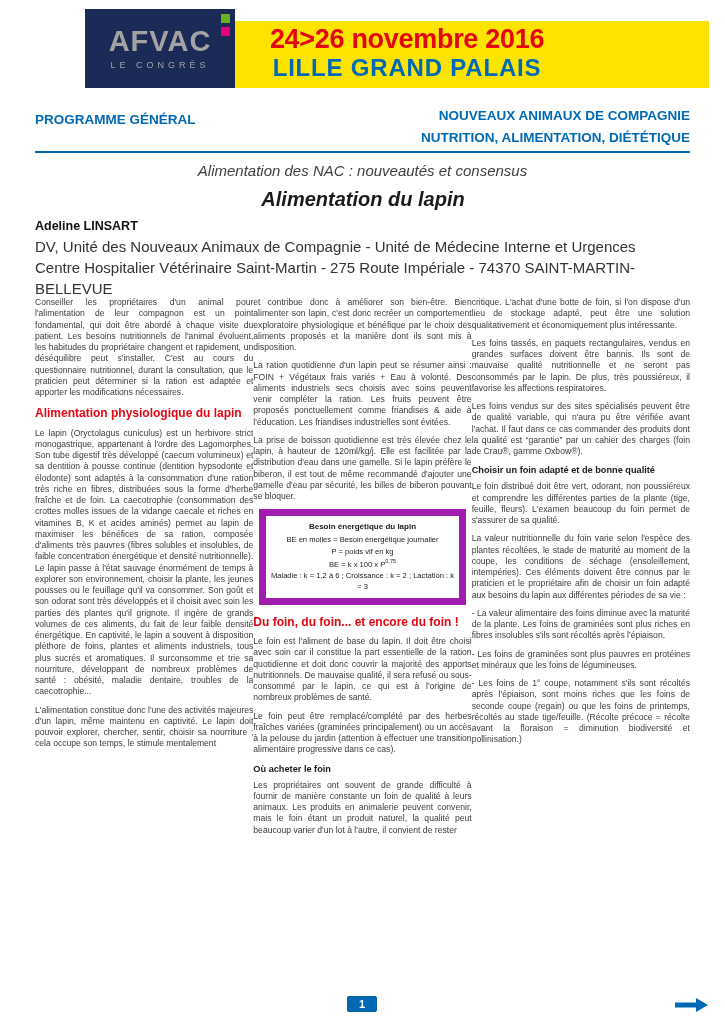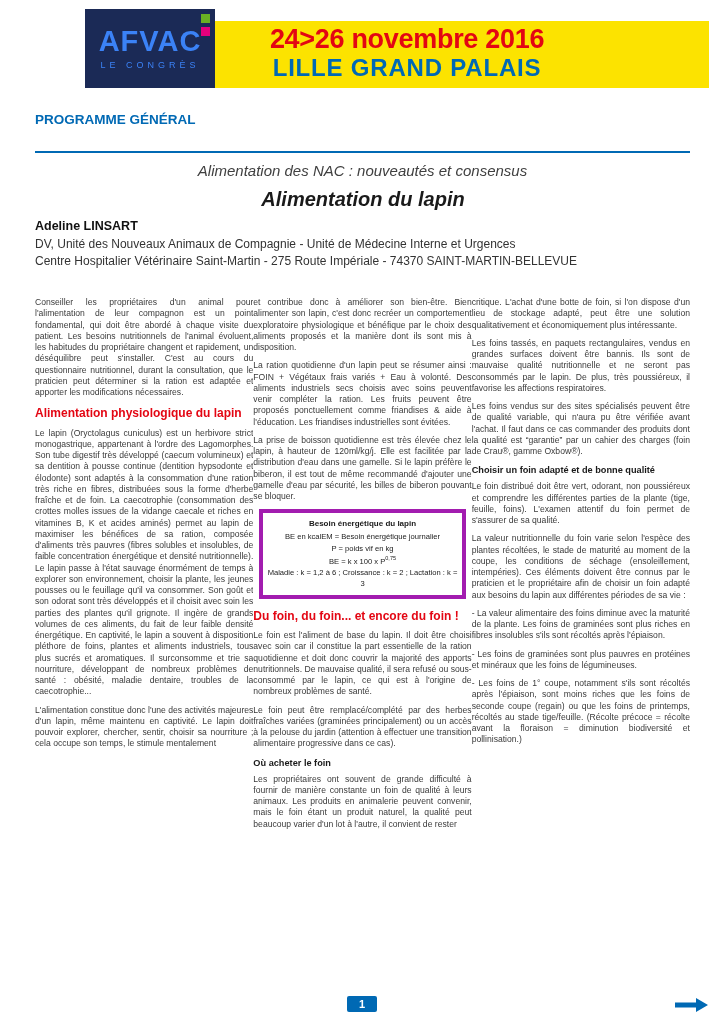--- a/index.html
+++ b/index.html
@@ -16,22 +16,22 @@
   }
   .banner-dates {
     margin-top:3px; font-size:27px; font-weight:bold; color:#e30613;
     letter-spacing:-0.3px;
   }
   .banner-venue {
     font-size:24px; font-weight:bold; color:#0069b4; letter-spacing:0.8px;
     margin-top:-1px;
   }
   .logo {
-    position:absolute; left:85px; top:9px; width:130px; height:79px;
-    background:#1b2a56; color:#3b82f6;
+    position:absolute; left:85px; top:9px; width:150px; height:79px;
+    background:#1b2a56; color:#a3a3a3;
   }
   .logo-title {
     text-align:center; margin-top:16px; font-size:29px; font-weight:bold;
     letter-spacing:1px;
   }
   .logo-sub {
     text-align:center; margin-top:2px; font-size:9px; letter-spacing:4px;
   }
   .sq { position:absolute; width:9px; height:9px; }
   .sq-green { right:5px; top:5px; background:#6ab023; }
@@ -50,21 +50,21 @@
   .session-title {
     position:absolute; top:162px; left:0; right:0; text-align:center;
     font-style:italic; font-size:15px; color:#404040;
   }
   .talk-title {
     position:absolute; top:188px; left:1px; right:0; text-align:center;
     font-style:italic; font-weight:bold; font-size:20px; color:#1a1a1a;
   }
   .author-block { position:absolute; top:219px; left:35px; right:43px; }
   .author-name { font-size:12.5px; font-weight:bold; color:#111; margin-bottom:3px; }
-  .author-aff { font-size:12px; color:#333; line-height:1.4; }
+  .author-aff { font-size:15px; color:#333; line-height:1.4; }
 
   
   .columns {
     position:absolute; top:297px; left:35px; right:35px; height:690px;
     display:flex; 
   }
   .col {
     flex:1; min-width:0; overflow:hidden;
     font-size:8.6px; line-height:1.31; text-align:justify; color:#3a3a3a;
     hyphens:auto; -webkit-hyphens:auto;
@@ -72,21 +72,21 @@
   .col p { margin-bottom:7px; }
   .section-heading {
     color:#e30613; font-size:12px; font-weight:bold; line-height:1.2;
     margin:8px 0 7px; text-align:left;
   }
   .subheading {
     font-size:9.2px; font-weight:bold; color:#1a1a1a; margin:3px 0 5px;
     text-align:left;
   }
   .energy-box {
-    border:4px solid #a21caf; margin:3px 6px 10px; padding:5px 4px;
+    border:7px solid #a21caf; margin:3px 6px 10px; padding:5px 4px;
     text-align:center; font-size:7.6px; line-height:1.5; color:#1a1a1a;
   }
   .energy-box .box-title { font-weight:bold; font-size:8px; margin-bottom:1px; }
   .energy-box sup { font-size:5.5px; }
 
   
   .page-badge {
     position:absolute; bottom:12px; left:347px; width:30px; height:16px;
     background:#0069b4; color:#fff; text-align:center; font-size:11px;
     font-weight:bold; line-height:16px; border-radius:2px;
@@ -105,20 +105,24 @@
 
   <div class="logo">
     <div class="logo-title">AFVAC</div>
     <div class="logo-sub">LE CONGRÈS</div>
     <span class="sq sq-green"></span>
     <span class="sq sq-pink"></span>
   </div>
 
   <div class="program-row">
     <div class="program-label">PROGRAMME GÉNÉRAL</div>
+    <div class="category">
+      <div>NOUVEAUX ANIMAUX DE COMPAGNIE</div>
+      <div>NUTRITION, ALIMENTATION, DIÉTÉTIQUE</div>
+    </div>
   </div>
 
   <div class="rule"></div>
 
   <div class="session-title">Alimentation des NAC : nouveautés et consensus</div>
   <div class="talk-title">Alimentation du lapin</div>
 
   <div class="author-block">
     <div class="author-name">Adeline LINSART</div>
     <div class="author-aff">DV, Unité des Nouveaux Animaux de Compagnie - Unité de Médecine Interne et Urgences</div>
@@ -134,39 +138,39 @@
       <p>L'alimentation constitue donc l'une des activités majeures d'un lapin, même maintenu en captivité. Le lapin doit pouvoir explorer, chercher, sentir, choisir sa nourriture ; cela occupe son temps, le stimule mentalement</p>
     </div>
 
     <div class="col">
       <p>et contribue donc à améliorer son bien-être. Bien alimenter son lapin, c'est donc recréer un comportement exploratoire physiologique et bénéfique par le choix des aliments proposés et la manière dont ils sont mis à disposition.</p>
       <p>La ration quotidienne d'un lapin peut se résumer ainsi : FOIN + Végétaux frais variés + Eau à volonté. Des aliments industriels secs choisis avec soins peuvent venir compléter la ration. Les fruits peuvent être proposés ponctuellement comme friandises &amp; aide à l'éducation. Les friandises industrielles sont évitées.</p>
       <p>La prise de boisson quotidienne est très élevée chez le lapin, à hauteur de 120ml/kg/j. Elle est facilitée par la distribution d'eau dans une gamelle. Si le lapin préfère le biberon, il est tout de même recommandé d'ajouter une gamelle d'eau par sécurité, les billes de biberon pouvant se bloquer.</p>
 
       <div class="energy-box">
         <div class="box-title">Besoin énergétique du lapin</div>
-        <div>BE en kcalEM = Besoin énergétique journalier</div>
+        <div>BE en molles = Besoin énergétique journalier</div>
         <div>P = poids vif en kg</div>
         <div><span>BE = k x 100 x P</span><sup>0,75</sup></div>
         <div>Maladie : k = 1,2 à 6 ; Croissance : k = 2 ; Lactation : k = 3</div>
       </div>
 
       <h3 class="section-heading">Du foin, du foin... et encore du foin !</h3>
       <p>Le foin est l'aliment de base du lapin. Il doit être choisi avec soin car il constitue la part essentielle de la ration quotidienne et doit donc couvrir la majorité des apports nutritionnels. De mauvaise qualité, il sera refusé ou sous-consommé par le lapin, ce qui est à l'origine de nombreux problèmes de santé.</p>
       <p>Le foin peut être remplacé/complété par des herbes fraîches variées (graminées principalement) ou un accès à la pelouse du jardin (attention à effectuer une transition alimentaire progressive dans ce cas).</p>
       <h4 class="subheading">Où acheter le foin</h4>
       <p>Les propriétaires ont souvent de grande difficulté à fournir de manière constante un foin de qualité à leurs animaux. Les produits en animalerie peuvent convenir, mais le foin étant un produit naturel, la qualité peut beaucoup varier d'un lot à l'autre, il convient de rester</p>
     </div>
 
     <div class="col">
       <p>critique. L'achat d'une botte de foin, si l'on dispose d'un lieu de stockage adapté, peut être une solution qualitativement et économiquement plus intéressante.</p>
       <p>Les foins tassés, en paquets rectangulaires, vendus en grandes surfaces doivent être bannis. Ils sont de mauvaise qualité nutritionnelle et ne seront pas consommés par le lapin. De plus, très poussiéreux, il favorise les affections respiratoires.</p>
       <p>Les foins vendus sur des sites spécialisés peuvent être de qualité variable, qui n'aura pu être vérifiée avant l'achat. Il faut dans ce cas commander des produits dont la qualité est “garantie” par un cahier des charges (foin de Crau®, gamme Oxbow®).</p>
       <h4 class="subheading">Choisir un foin adapté et de bonne qualité</h4>
-      <p>Le foin distribué doit être vert, odorant, non poussiéreux et comprendre les différentes parties de la plante (tige, feuille, foins). L'examen attentif du foin permet de s'assurer de sa qualité.</p>
+      <p>Le foin distribué doit être vert, odorant, non poussiéreux et comprendre les différentes parties de la plante (tige, feuille, fleurs). L'examen beaucoup du foin permet de s'assurer de sa qualité.</p>
       <p>La valeur nutritionnelle du foin varie selon l'espèce des plantes récoltées, le stade de maturité au moment de la coupe, les conditions de séchage (ensoleillement, intempéries). Ces éléments doivent être connus par le praticien et le propriétaire afin de choisir un foin adapté aux besoins du lapin aux différentes périodes de sa vie :</p>
       <p>- La valeur alimentaire des foins diminue avec la maturité de la plante. Les foins de graminées sont plus riches en fibres insolubles s'ils sont récoltés après l'épiaison.</p>
       <p>- Les foins de graminées sont plus pauvres en protéines et minéraux que les foins de légumineuses.</p>
       <p>- Les foins de 1° coupe, notamment s'ils sont récoltés après l'épiaison, sont moins riches que les foins de seconde coupe (regain) ou que les foins de printemps, récoltés au stade tige/feuille. (Récolte précoce = récolte avant la floraison = diminution biodiversité et pollinisation.)</p>
     </div>
 
   </div>
 
   <div class="page-badge">1</div>
   <div class="next-arrow">

